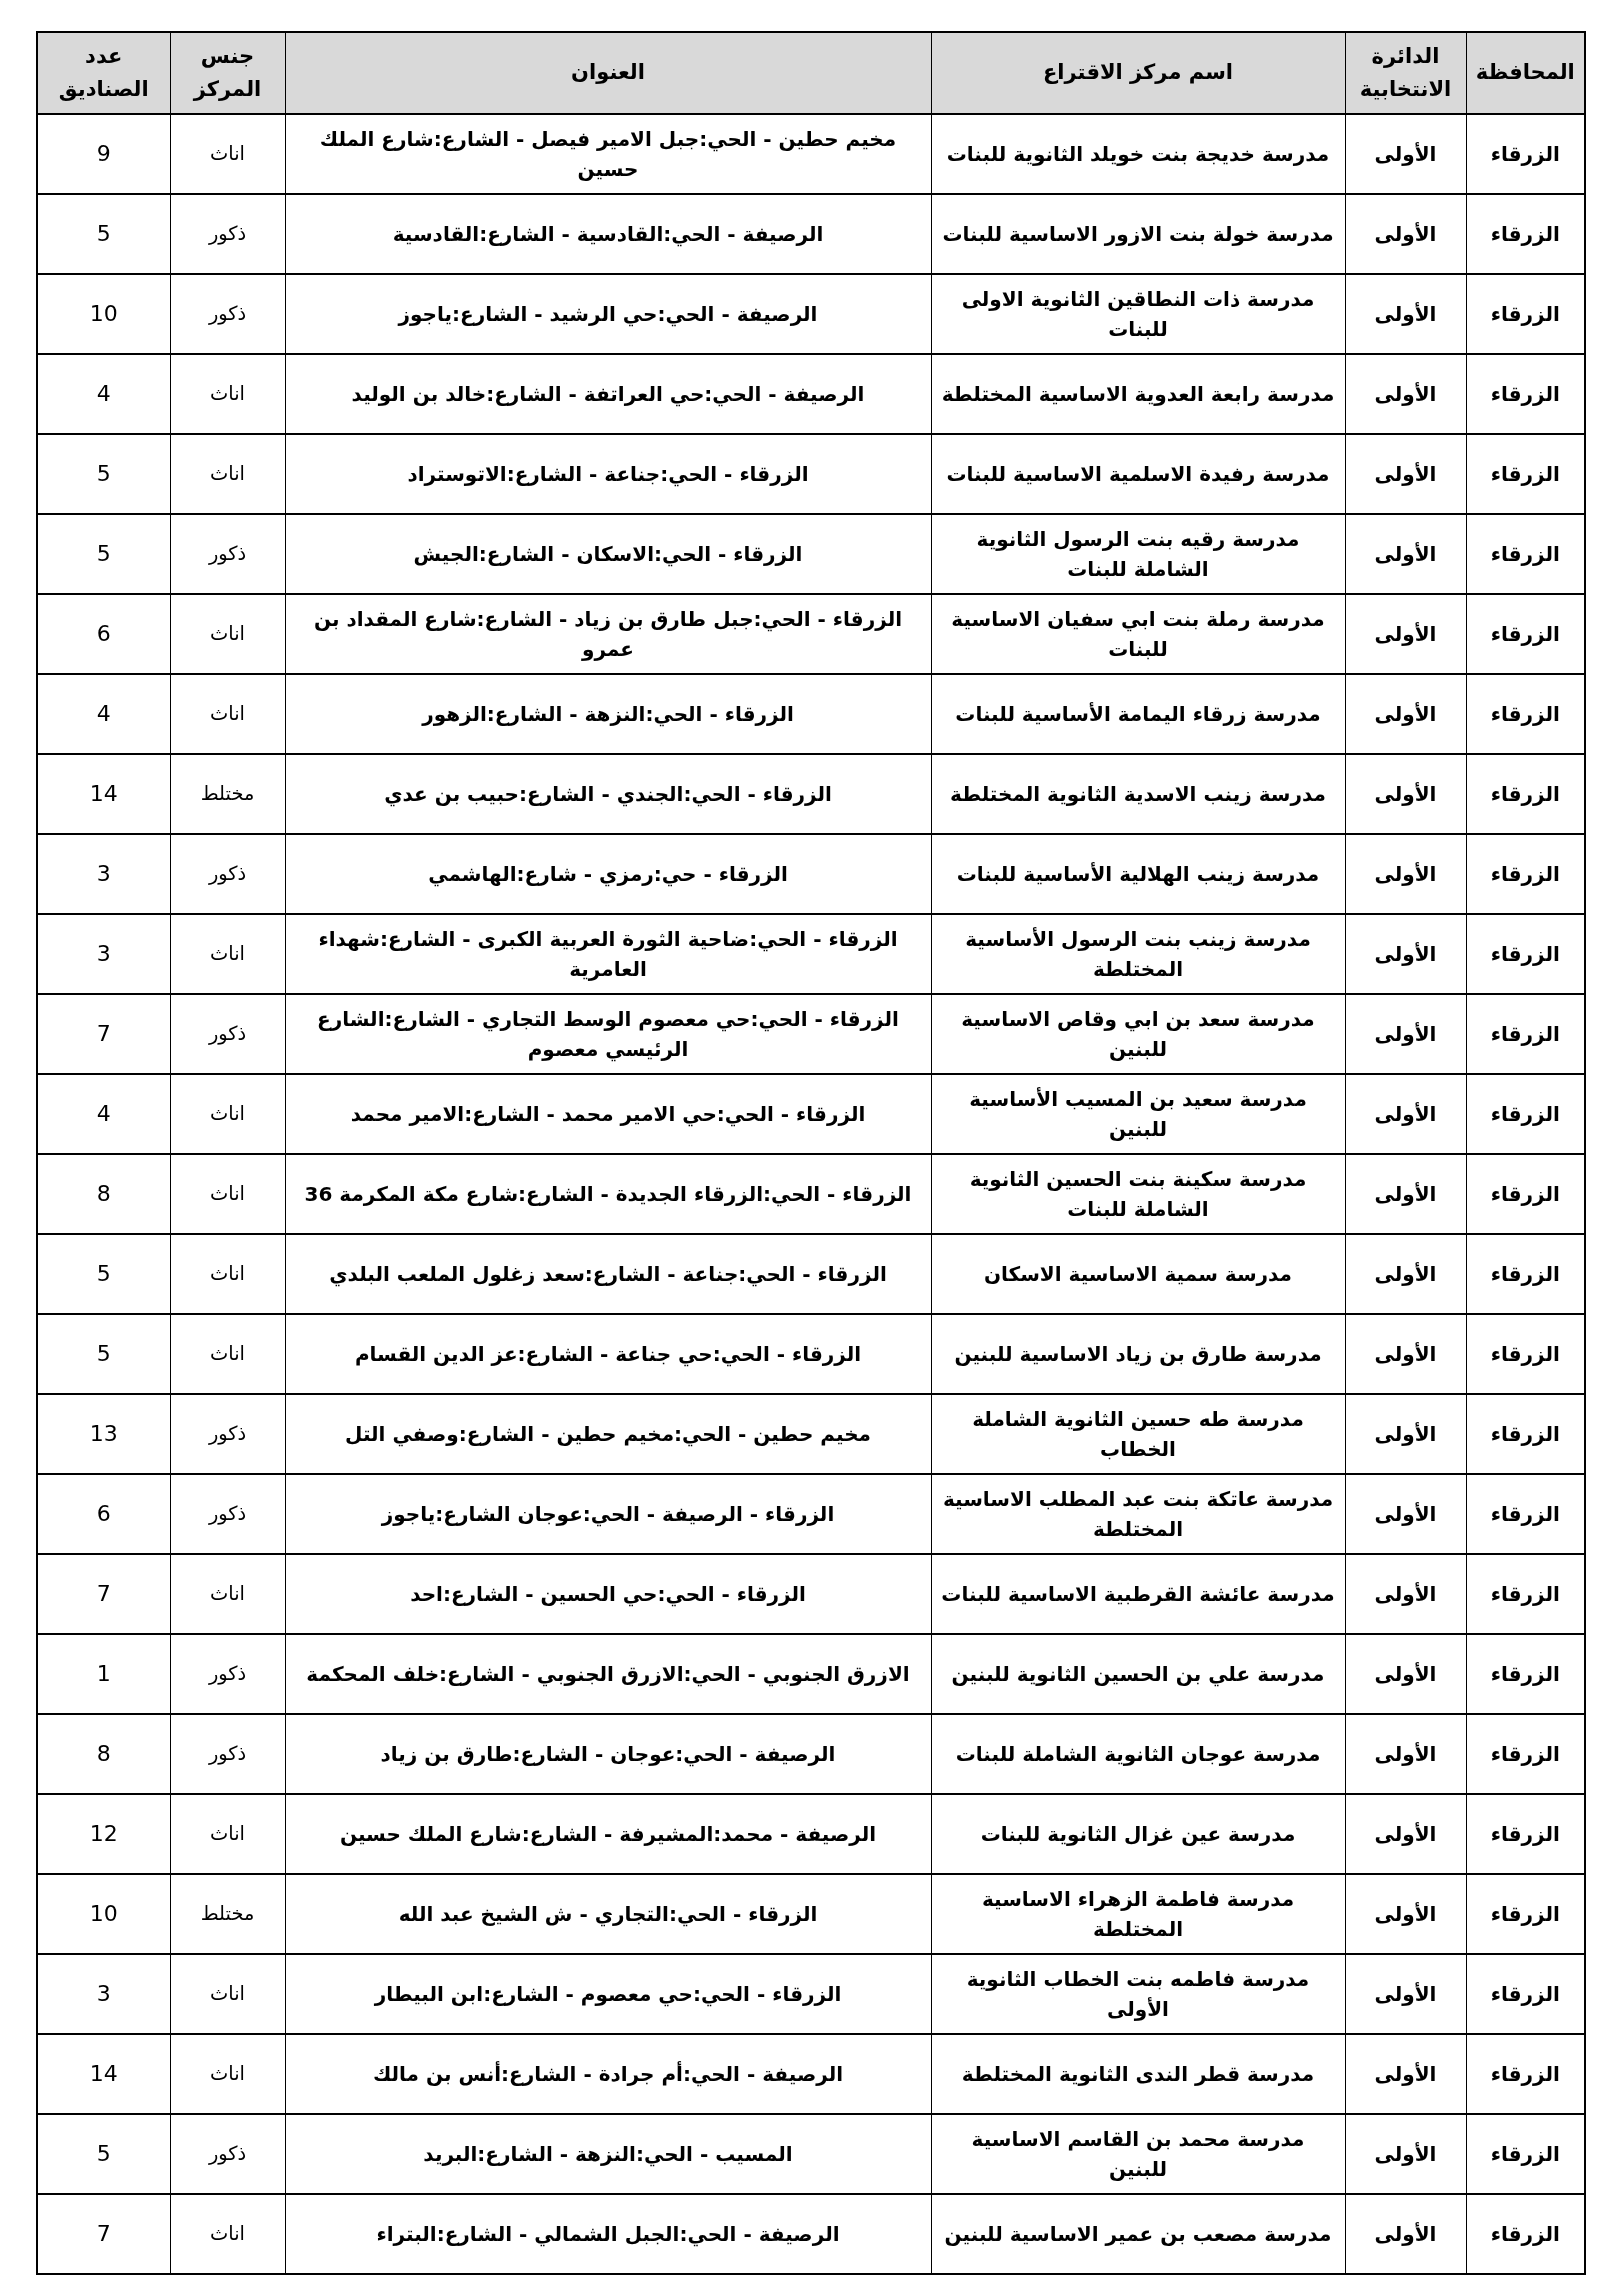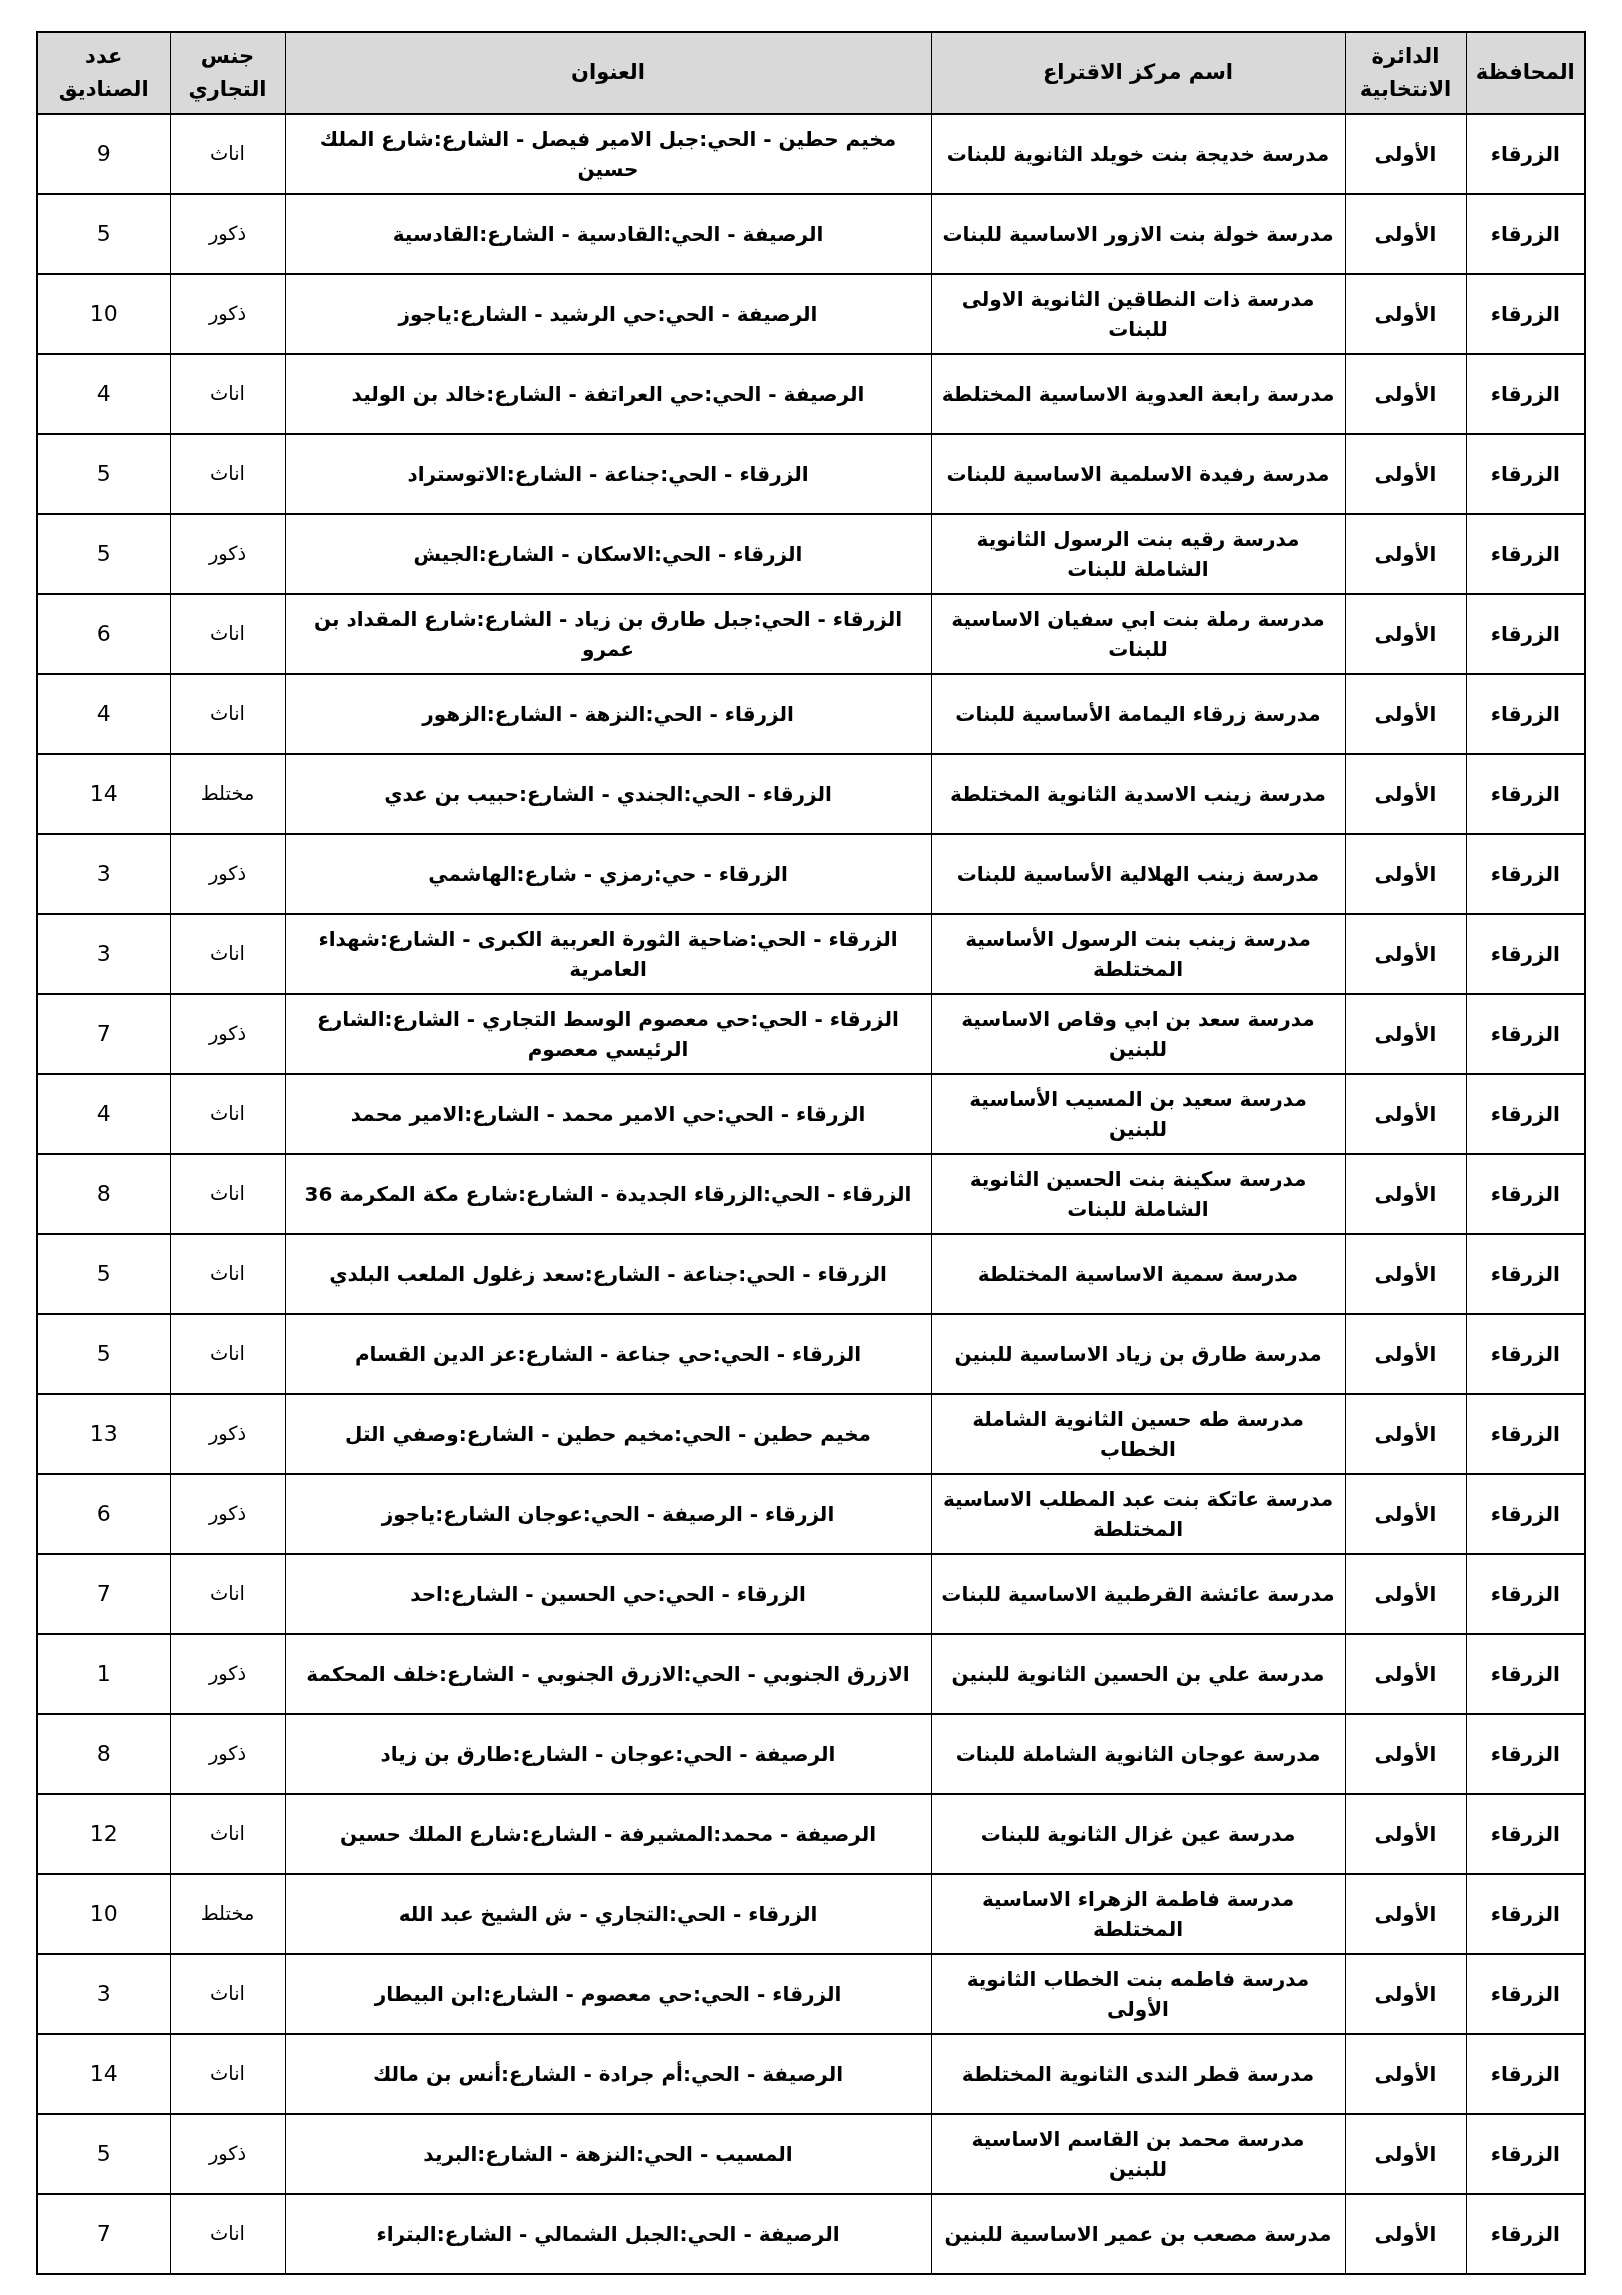--- a/index.html
+++ b/index.html
@@ -84,21 +84,21 @@
       <col class="w-addr">
       <col class="w-gender">
       <col class="w-boxes">
     </colgroup>
     <thead>
       <tr>
         <th>المحافظة</th>
         <th>الدائرة الانتخابية</th>
         <th>اسم مركز الاقتراع</th>
         <th>العنوان</th>
-        <th>جنس التجاري</th>
+        <th>جنس المركز</th>
         <th>عدد الصناديق</th>
       </tr>
     </thead>
     <tbody id="table-body">
         <tr>
     <td class="c-gov">الزرقاء</td>
     <td class="c-dist">الأولى</td>
     <td class="c-name">مدرسة خديجة بنت خويلد الثانوية للبنات</td>
     <td class="c-addr">مخيم حطين - الحي:جبل الامير فيصل - الشارع:شارع الملك حسين</td>
     <td class="c-gender">اناث</td>
@@ -204,21 +204,21 @@
     <td class="c-gov">الزرقاء</td>
     <td class="c-dist">الأولى</td>
     <td class="c-name">مدرسة سكينة بنت الحسين الثانوية الشاملة للبنات</td>
     <td class="c-addr">الزرقاء - الحي:الزرقاء الجديدة - الشارع:شارع مكة المكرمة 36</td>
     <td class="c-gender">اناث</td>
     <td class="c-boxes">8</td>
   </tr>
         <tr>
     <td class="c-gov">الزرقاء</td>
     <td class="c-dist">الأولى</td>
-    <td class="c-name">مدرسة سمية الاساسية المختلطة</td>
+    <td class="c-name">مدرسة سمية الاساسية الاسكان</td>
     <td class="c-addr">الزرقاء - الحي:جناعة - الشارع:سعد زغلول الملعب البلدي</td>
     <td class="c-gender">اناث</td>
     <td class="c-boxes">5</td>
   </tr>
         <tr>
     <td class="c-gov">الزرقاء</td>
     <td class="c-dist">الأولى</td>
     <td class="c-name">مدرسة طارق بن زياد الاساسية للبنين</td>
     <td class="c-addr">الزرقاء - الحي:حي جناعة - الشارع:عز الدين القسام</td>
     <td class="c-gender">اناث</td>

